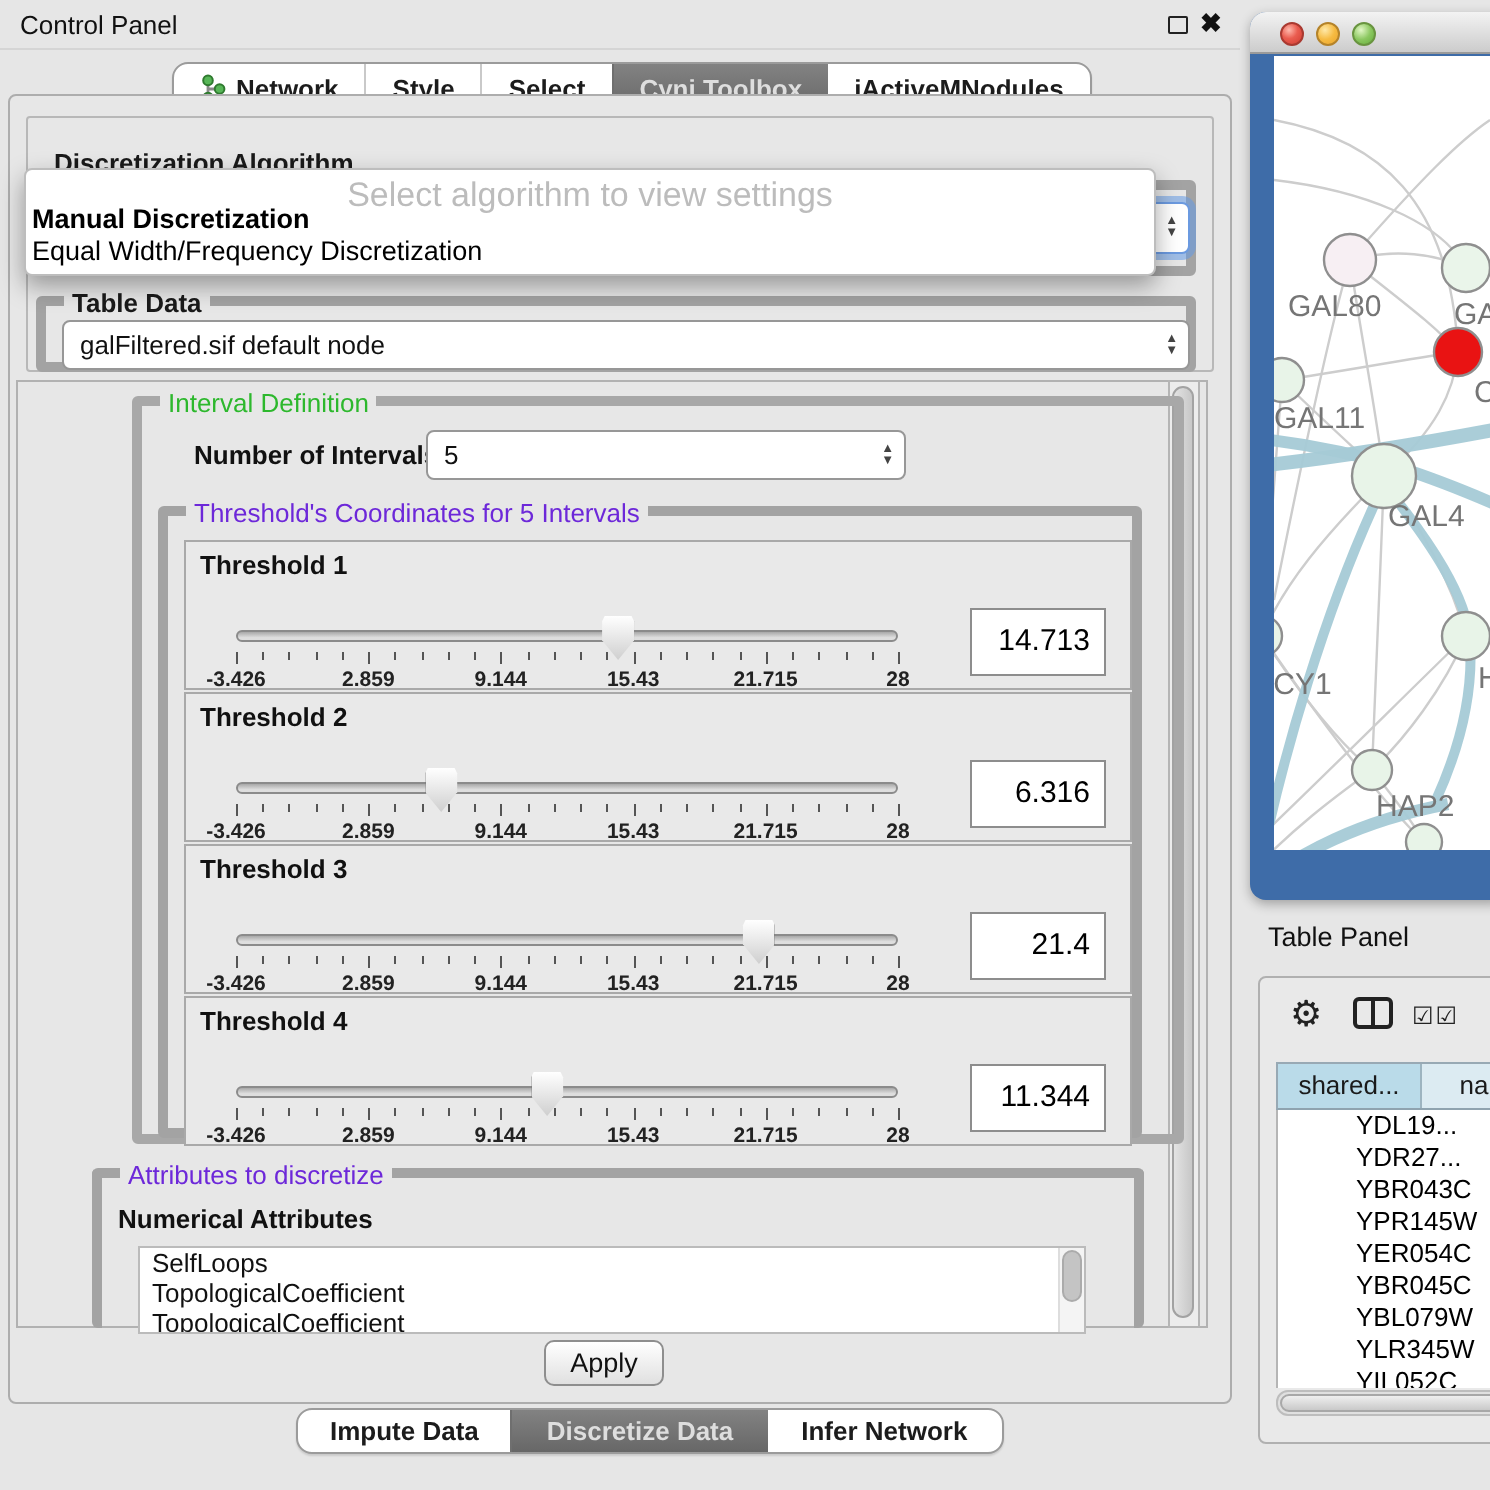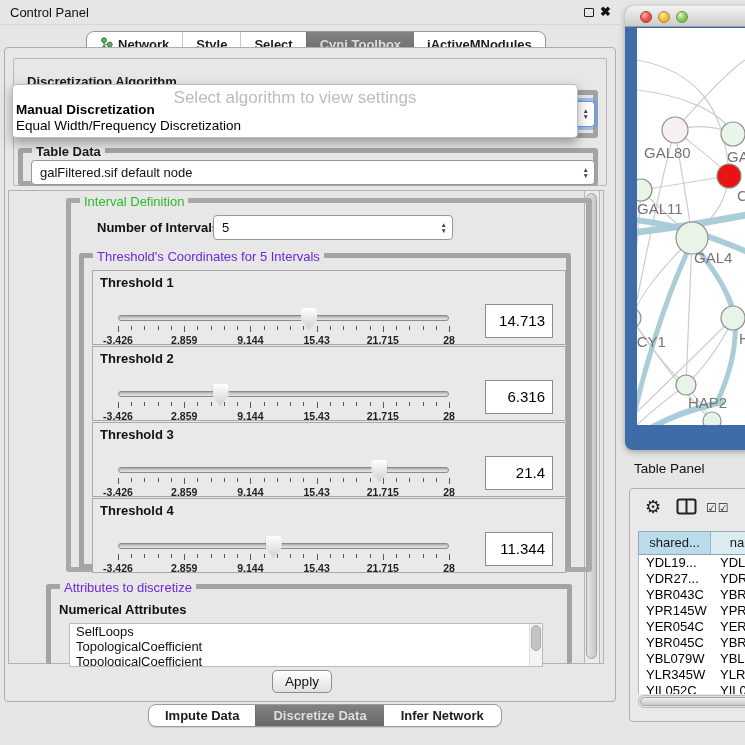--- a/index.html
+++ b/index.html
@@ -81,21 +81,21 @@
   .split-icon{position:absolute;left:46px;top:5px;}
   .checks{position:absolute;left:76px;top:8px;font-size:12px;color:#222;letter-spacing:1px;}
   .tp-table{position:absolute;left:8px;top:42px;width:126px;}
   .tp-header{display:flex;height:24px;border:1px solid #98a9b4;border-bottom:1px solid #8fa3af;}
   .tp-hcell{font-size:13px;color:#1a1a1a;text-align:center;line-height:22px;overflow:hidden;white-space:nowrap;}
   .tp-hcell.c1{width:72px;background:#badbe9;border-right:1px solid #9db4c0;}
   .tp-hcell.c2{flex:1;background:#dcebf2;}
   .tp-body{height:139px;background:#fff;border-left:1px solid #b5b5b5;border-right:1px solid #b5b5b5;overflow:hidden;}
   .tp-row{display:flex;height:16px;line-height:16px;}
   .tp-cell{font-size:13px;color:#000;white-space:nowrap;overflow:hidden;}
-  .tp-cell.c1{width:72px;padding-left:7px;}
+  .tp-cell.c1{width:72px;padding-left:7px;margin-left:32px;}
   .tp-cell.c2{flex:1;padding-left:9px;}
   .hscroll{position:absolute;left:8px;top:206px;width:126px;height:13px;background:#e0e0e0;border:1px solid #bdbdbd;border-radius:6px;}
   .hscroll .thumb{position:absolute;left:1px;top:1px;width:96%;height:9px;border-radius:5px;background:linear-gradient(#efefef,#c9c9c9);border:1px solid #a8a8a8;}
 </style>
 </head>
 <body>
 
 <div id="root">
 
   <div id="left-window">

